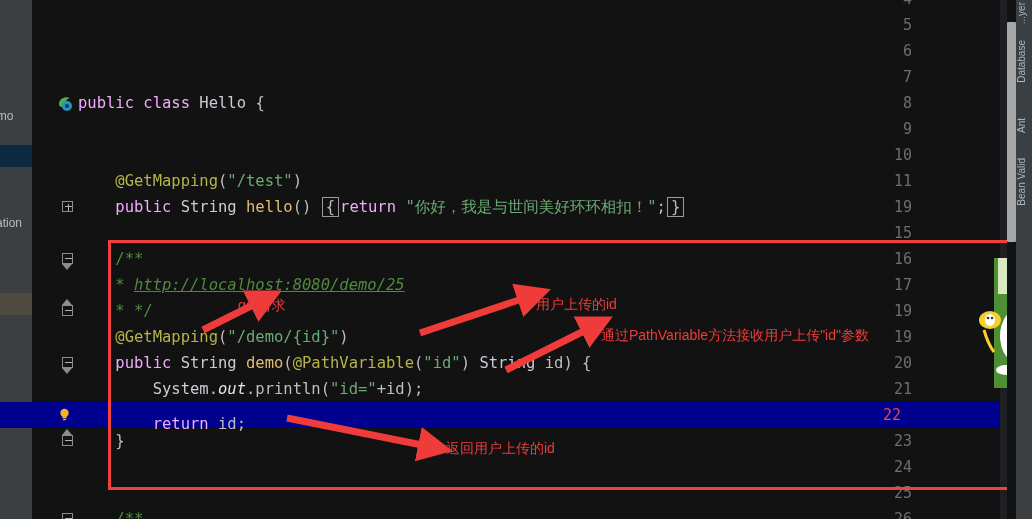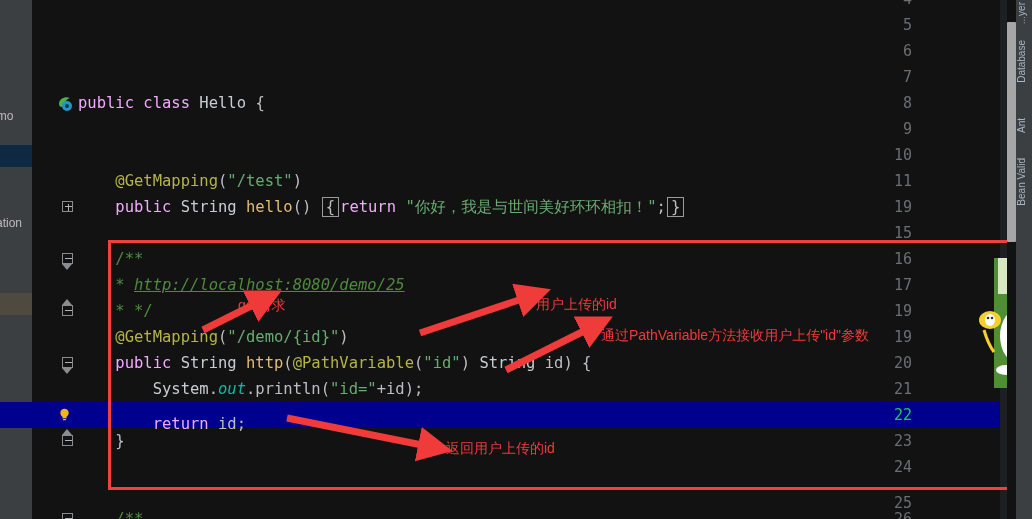--- a/index.html
+++ b/index.html
@@ -16,37 +16,37 @@
   .side-sel{background:#0d2a42;color:#ffffff;}
   .side-hl{background:#4e4a3f;}
 
   
   .editor{position:absolute;left:32px;top:0;width:968px;height:519px;background:#121212;}
   .gutter{position:absolute;left:0;top:0;width:78px;height:519px;background:#121212;}
 
   .row{position:absolute;left:0;width:968px;height:26px;}
   .lineno{position:absolute;right:56px;top:0;height:26px;line-height:26px;
           color:#6b6f72;font-size:15px;text-align:right;width:40px;}
-  .row.cur .lineno{color:#22c55e;}
+  .row.cur .lineno{color:#ef4444;text-align:center;}
   .codehl{position:absolute;left:0;width:1000px;height:26px;background:#00008f;}
 
   .code{position:absolute;left:78px;height:26px;line-height:26px;
         font-size:15.5px;white-space:pre;letter-spacing:0px;}
 
   
   .cm{color:#5e7a9e;}          
   .doc{color:#4f8a3e;}         
   .lnk{color:#4f8a3e;text-decoration:underline;font-style:italic;}
   .ann{color:#b5b34a;}         
   .kw{color:#f0abfc;}          
   .ty{color:#c8cdd4;}          
   .pl{color:#bcbec4;}
   .fn{color:#e2bd74;}          
   .str{color:#6aab73;}         
-  .fld{color:#14b8a6;font-style:italic;}
+  .fld{color:#e5e5e5;font-style:italic;}
 
   .brace-box{border:1px solid #9b9b9b;padding:0 3px;margin:0 1px;}
 
   
   .fold{position:absolute;left:62px;width:13px;height:13px;}
   .fold .bx{position:absolute;left:0;top:0;width:11px;height:11px;border:1px solid #8a8d8f;
             background:#121212;box-sizing:border-box;}
   .fold .bx i{position:absolute;left:2px;top:4px;width:7px;height:1px;background:#b0b3b5;font-style:normal;}
   .fold .bx i.v{left:5px;top:2px;width:1px;height:7px;}
   .arrowdn{position:absolute;left:0;top:11px;width:0;height:0;
@@ -187,21 +187,21 @@
         <div class="code" style="top: 0px;">    <span class="ann">@GetMapping</span><span class="pl">(</span><span class="str">"/demo/{id}"</span><span class="pl">)</span></div>
       </div>
       <div class="row" style="top: 350px;">
         <div class="lineno">20</div>
         <div class="fold" style="top: 7px;">
           <div class="bx">
             <i></i>
           </div>
           <div class="arrowdn"></div>
         </div>
-        <div class="code" style="top: 0px;">    <span class="kw">public</span> <span class="ty">String</span> <span class="fn">http</span><span class="pl">(</span><span class="ann">@PathVariable</span><span class="pl">(</span><span class="str">"id"</span><span class="pl">)</span> <span class="ty">String</span> <span class="pl">id)</span> <span class="pl">{</span></div>
+        <div class="code" style="top: 0px;">    <span class="kw">public</span> <span class="ty">String</span> <span class="fn">demo</span><span class="pl">(</span><span class="ann">@PathVariable</span><span class="pl">(</span><span class="str">"id"</span><span class="pl">)</span> <span class="ty">String</span> <span class="pl">id)</span> <span class="pl">{</span></div>
       </div>
       <div class="row" style="top: 376px;">
         <div class="lineno">21</div>
         <div class="code" style="top: 0px;">        <span class="ty">System</span><span class="pl">.</span><span class="fld">out</span><span class="pl">.</span><span class="pl">println(</span><span class="str">"id="</span><span class="pl">+id);</span></div>
       </div>
       <div class="row cur" style="top: 402px;">
         <div class="codehl" style="left: 0px;"></div>
         <div class="lineno">22</div>
         <div class="bulb"><svg width="13" height="13" viewBox="0 0 13 13">
             <circle cx="6.5" cy="5" r="4.2" fill="#f5b320"></circle>
@@ -217,21 +217,21 @@
           <div class="bx">
             <i></i>
           </div>
         </div>
         <div class="code" style="top: 0px;">    <span class="pl">}</span></div>
       </div>
       <div class="row" style="top: 454px;">
         <div class="lineno">24</div>
         <div class="code" style="top: 0px;"></div>
       </div>
-      <div class="row" style="top: 480px; margin-top: 10px;">
+      <div class="row" style="top: 480px;">
         <div class="lineno">25</div>
         <div class="code" style="top: 0px;"></div>
       </div>
       <div class="row" style="top: 506px;">
         <div class="lineno">26</div>
         <div class="fold" style="top: 7px;">
           <div class="bx">
             <i></i>
           </div>
         </div>

